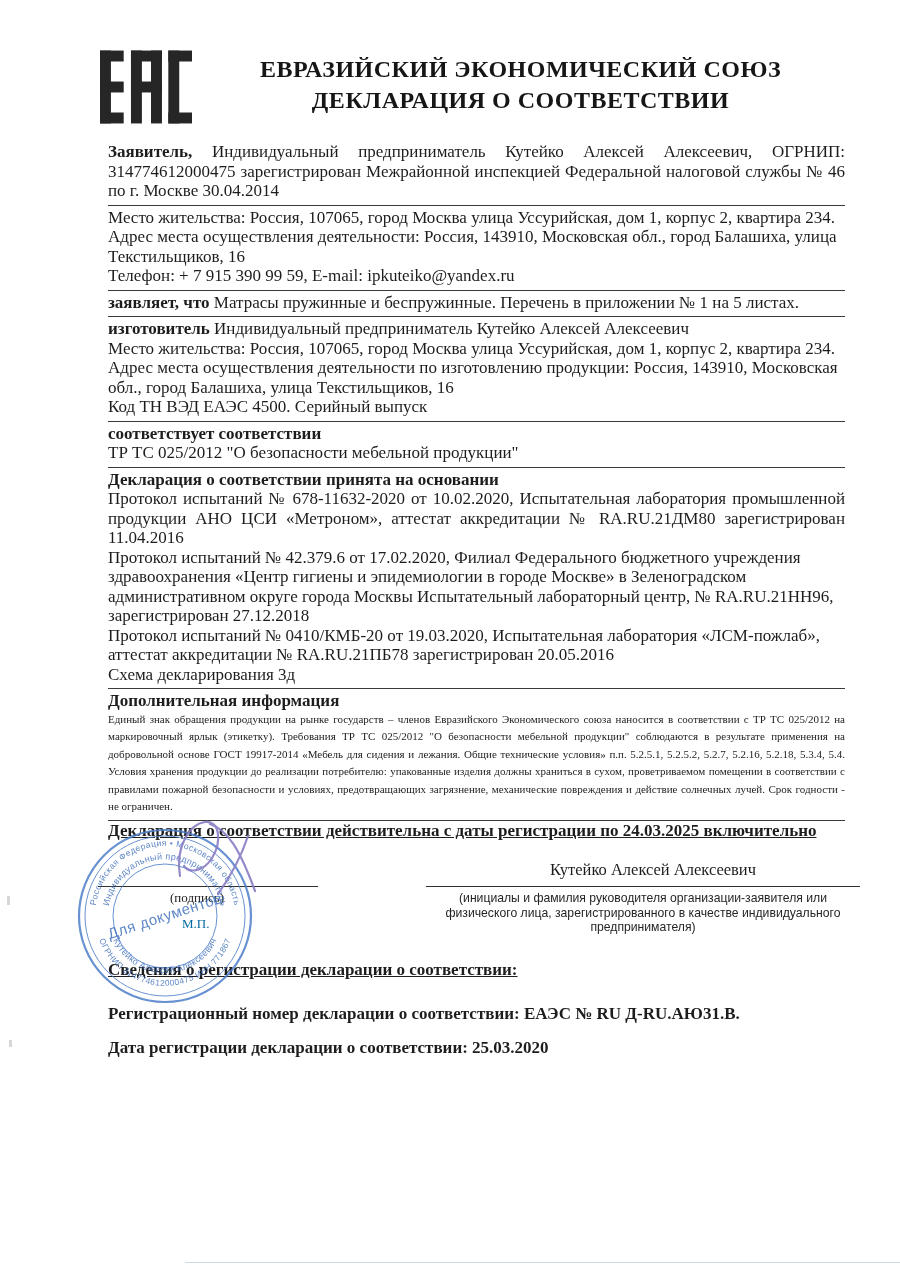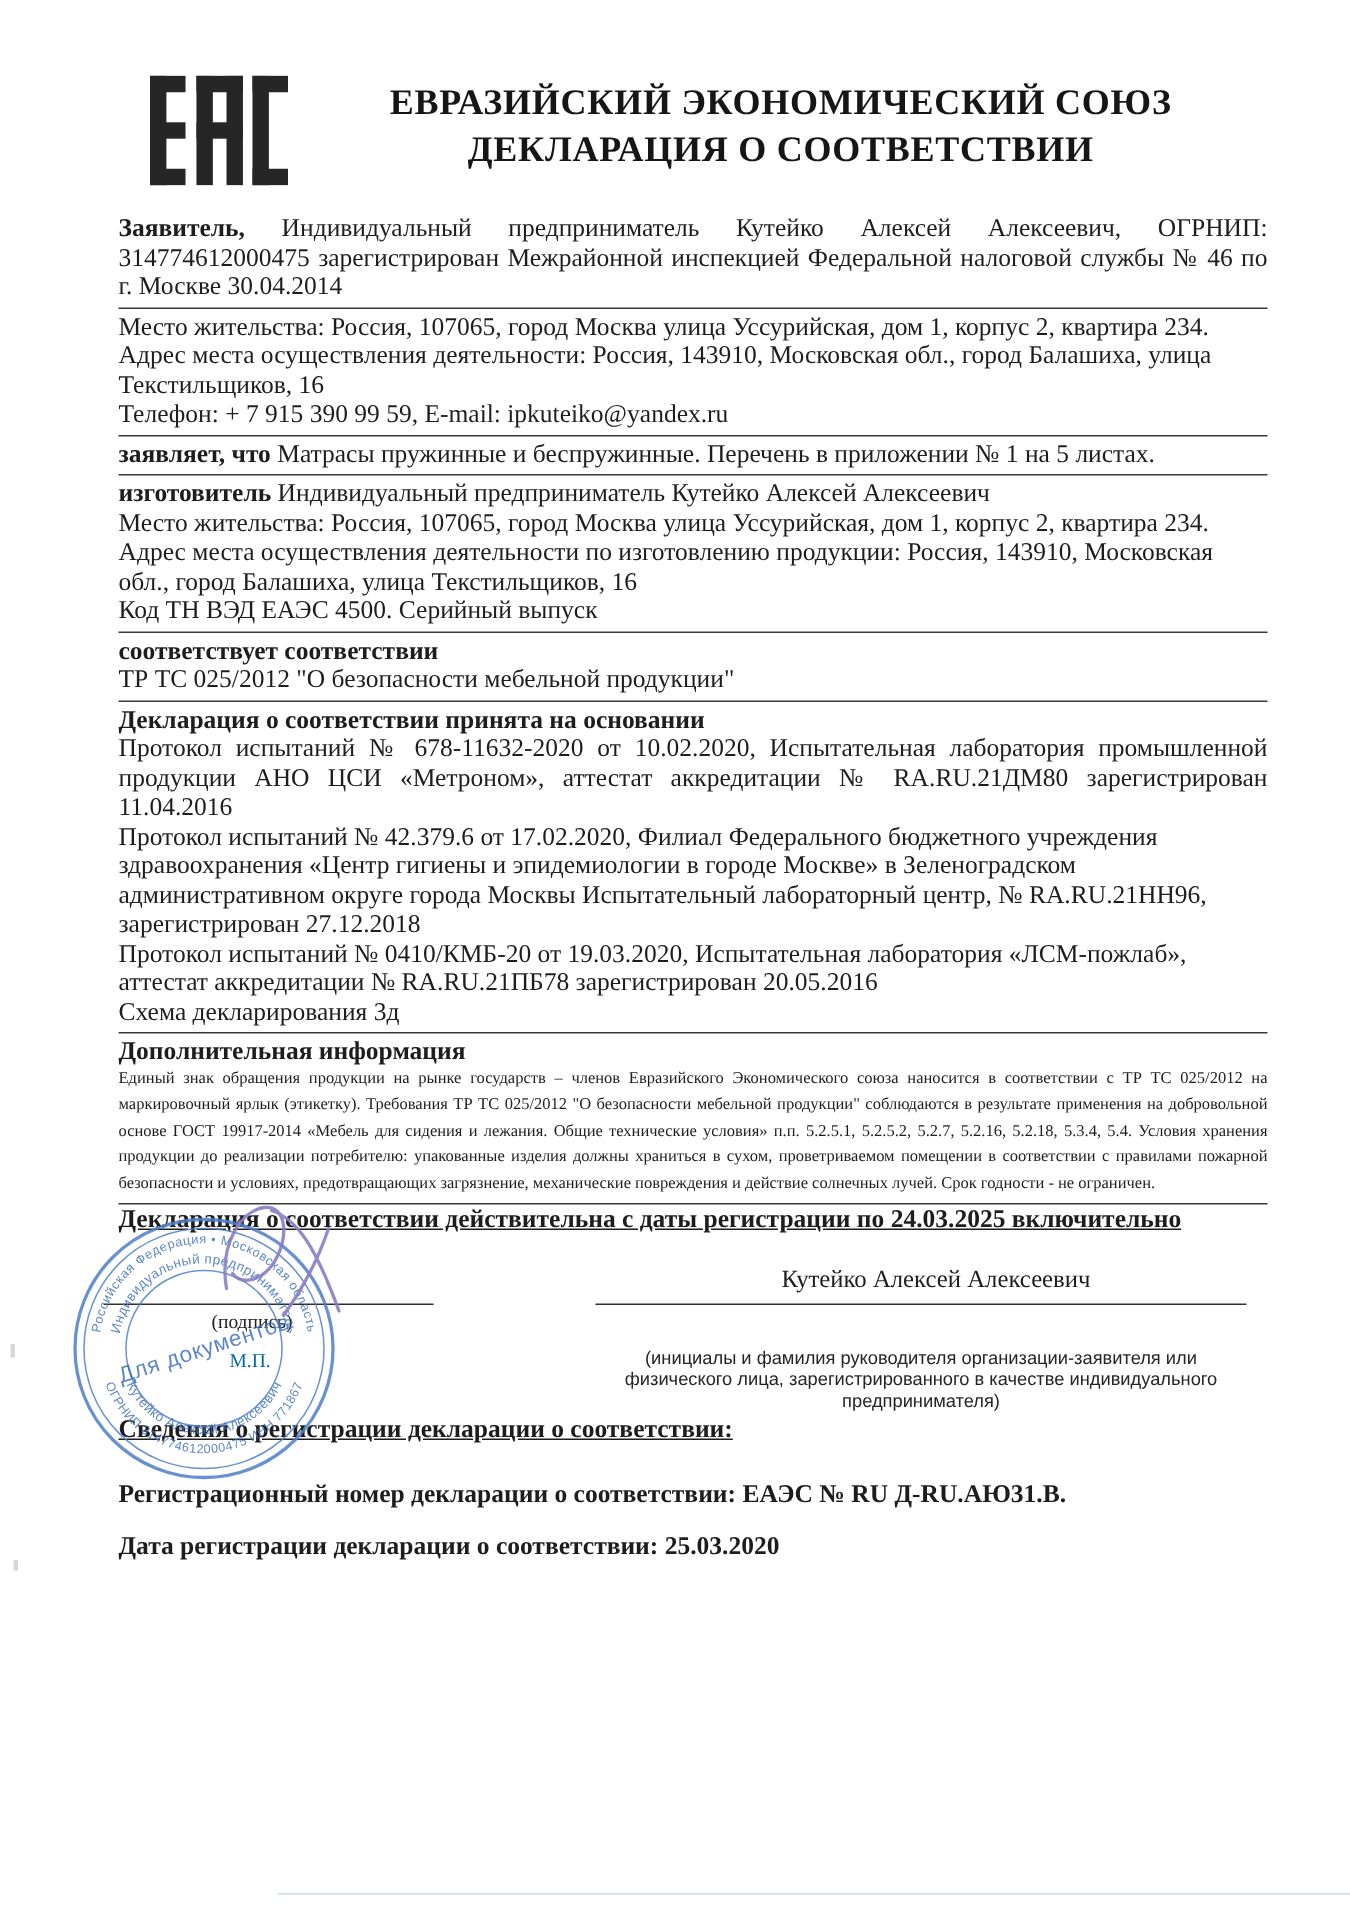--- a/index.html
+++ b/index.html
@@ -3,37 +3,37 @@
 <meta charset="utf-8">
 <style>
   html,body{margin:0;padding:0;background:#e8e8e8;}
   .page{position:relative;width:900px;height:1280px;background:#ffffff;margin:0 auto;
         font-family:"Liberation Serif",serif;color:#1d1d1d;overflow:hidden;}
   
   .logo{position:absolute;left:100px;top:46px;width:92px;height:82px;}
   .hdr{position:absolute;left:190px;right:49px;top:54px;text-align:center;
        font-weight:bold;font-size:24px;line-height:31px;letter-spacing:.5px;color:#161616;}
   
-  .content{position:absolute;left:79px;right:55px;top:140px;}
+  .content{position:absolute;left:108px;right:55px;top:140px;}
   .sec{border-bottom:1.5px solid #3a3a3a;padding:2px 0 4px;}
   .content p{margin:0;font-size:17px;line-height:19.5px;}
   .just{text-align:justify;}
   .b{font-weight:bold;}
   .addl p.txt{font-size:11px;line-height:17.5px;text-align:justify;}
   .validity{font-weight:bold;text-decoration:underline;white-space:nowrap;
             font-size:16.5px;margin-top:5px;}
   
   .sig-area{position:relative;height:98px;margin-top:8px;}
   .sigline-left{position:absolute;left:-10px;top:38px;width:220px;border-top:1.5px solid #2f2f2f;}
   .sign-label{position:absolute;left:62px;top:42px;font-size:13px;color:#222;}
   .seal-label{position:absolute;left:74px;top:68px;font-size:13px;color:#0369a1;}
   .sig-name{position:absolute;left:330px;top:12px;width:430px;text-align:center;font-size:16.5px;}
   .sigline-right{position:absolute;left:318px;top:38px;width:434px;border-top:1.5px solid #2f2f2f;}
   .sig-caption{position:absolute;left:318px;top:43px;width:434px;text-align:center;
-               font-family:"Liberation Sans",sans-serif;font-size:12.2px;line-height:14.5px;color:#252525;margin-top:24px;}
+               font-family:"Liberation Sans",sans-serif;font-size:12.2px;line-height:14.5px;color:#252525;}
   .stamp{position:absolute;left:-38px;top:-32px;width:210px;height:200px;pointer-events:none;z-index:5;}
   
   .reg{margin-top:14px;}
   .reg .h{font-weight:bold;text-decoration:underline;font-size:17px;}
   .reg .line1{font-weight:bold;font-size:17px;margin-top:24px;}
   .reg .line2{font-weight:bold;font-size:17px;margin-top:15px;}
   
   .edge-line{position:absolute;left:185px;right:0;top:1262px;border-top:1.5px solid #c3d3e6;opacity:.85;}
   .speck{position:absolute;background:#9a9a9a;opacity:.4;}
   .speck1{left:7px;top:896px;width:3px;height:9px;}

